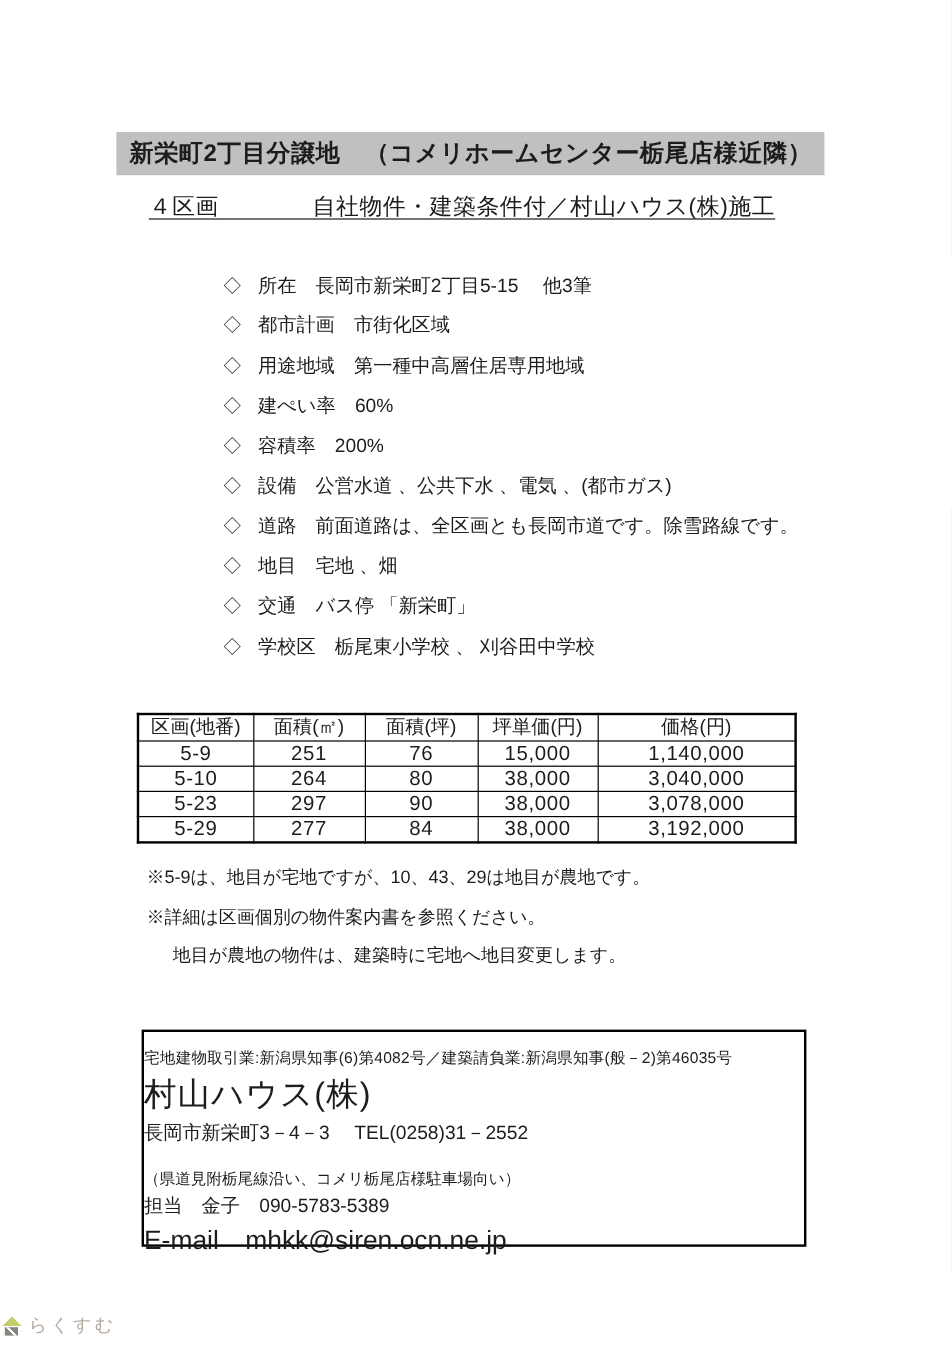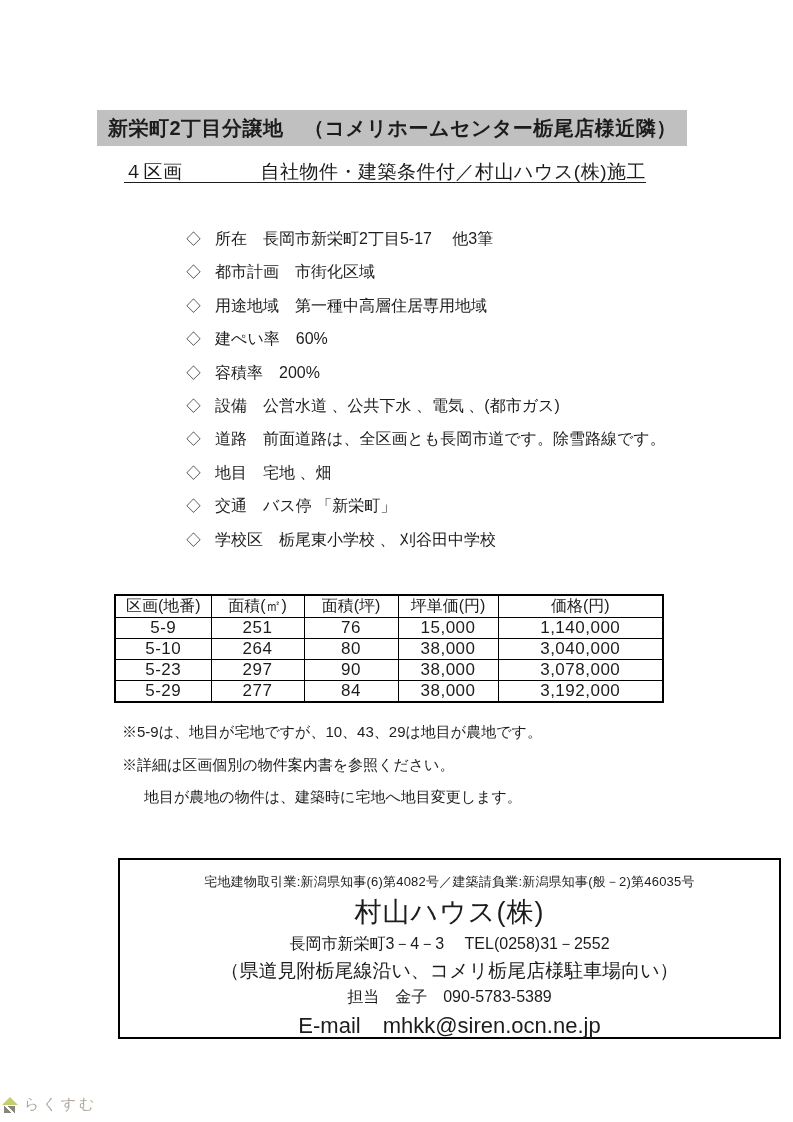--- a/index.html
+++ b/index.html
@@ -68,29 +68,29 @@
     position:absolute; left:122px; top:722px;
     font-size:15px;
   }
   .notes .note-line {
     height:32.5px; line-height:20px;
     white-space:pre;
   }
   .notes .note-indent { padding-left:22px; }
   .company-box {
     position:absolute; left:118px; top:858px;
-    width:663px; height:181px;
+    width:554px; height:181px;
     border:2px solid #000;
-    text-align:center;
+    text-align:left;
     padding-top:13px;
   }
   .company-license  { font-size:13px; letter-spacing:0.2px; white-space:nowrap; }
   .company-name     { font-size:27px; margin-top:3px; letter-spacing:1px; }
   .company-address  { font-size:16px; margin-top:4px; white-space:pre; }
-  .company-locnote  { font-size:19px; margin-top:3px; }
+  .company-locnote  { font-size:13px; margin-top:19px; }
   .company-contact  { font-size:16px; margin-top:3px; white-space:pre; }
   .company-email    { font-size:22px; margin-top:3px; white-space:pre; }
   .watermark {
     position:absolute; left:2px; top:1095px;
     display:flex; align-items:center;
     color:var(--watermark-text,#b2a89e);
     font-size:15px; letter-spacing:3px;
   }
   .house-icon {
     position:relative;
@@ -117,21 +117,21 @@
 
 <div class="page">
 
   <div class="title-bar">新栄町2丁目分譲地　（コメリホームセンター栃尾店様近隣）</div>
 
   <div class="subtitle">４区画　　　　自社物件・建築条件付／村山ハウス(株)施工</div>
 
   <ul class="features">
     <li>
       <span class="bullet">◇</span>
-      <span>所在　長岡市新栄町2丁目5-17　 他3筆</span>
+      <span>所在　長岡市新栄町2丁目5-15　 他3筆</span>
     </li>
     <li>
       <span class="bullet">◇</span>
       <span>都市計画　市街化区域</span>
     </li>
     <li>
       <span class="bullet">◇</span>
       <span>用途地域　第一種中高層住居専用地域</span>
     </li>
     <li>

